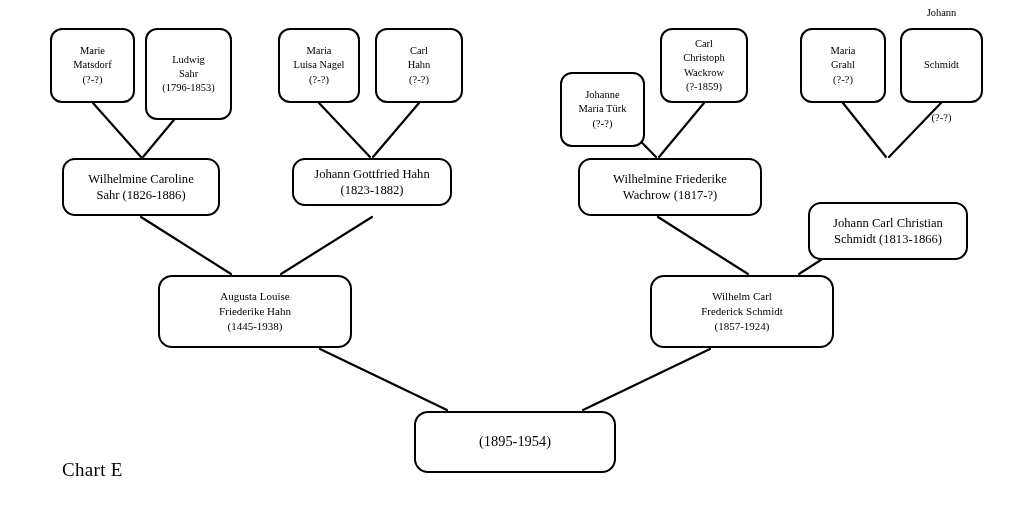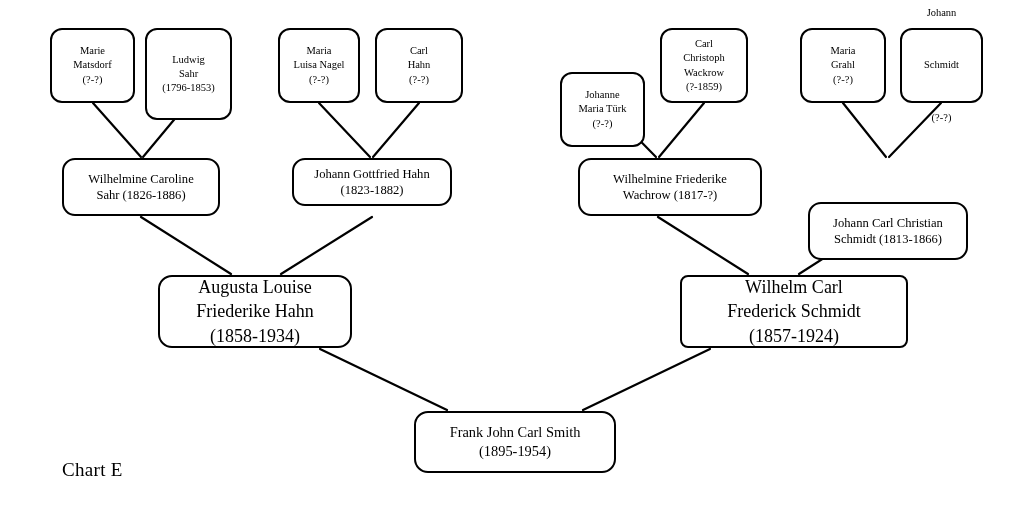--- a/index.html
+++ b/index.html
@@ -37,21 +37,21 @@
     text-align: center;
     line-height: 1.18;
     color: #000000;
     z-index: 2;
   }
   .node .ln { display: block; white-space: nowrap; }
   .gen-top { font-size: 10.5px; border-radius: 12px; }
   .gen-top .ln { line-height: 1.35; }
   .gen-mid { font-size: 12.6px; border-radius: 13px; }
   .gen-mid .ln { line-height: 1.3; }
-  .gen-gp  { font-size: 18px; border-radius: 14px; }
+  .gen-gp  { font-size: 11px; border-radius: 14px; }
   .gen-gp .ln { line-height: 1.34; }
   .gen-root { font-size: 14.4px; border-radius: 14px; }
   .gen-root .ln { line-height: 1.34; }
   #chart-label {
     position: absolute;
     left: 62px;
     top: 435px;
     font-size: 19px;
     letter-spacing: 0.3px;
     white-space: nowrap;
@@ -135,28 +135,27 @@
         <span class="ln">Wilhelmine Friederike</span>
         <span class="ln">Wachrow (1817-?)</span>
       </div>
       <div class="node gen-mid" style="left: 808px; top: 158px; width: 160px; height: 58px; border-color: rgb(0, 0, 0); margin-top: 44px;">
         <span class="ln">Johann Carl Christian</span>
         <span class="ln">Schmidt (1813-1866)</span>
       </div>
       <div class="node gen-gp" style="left: 158px; top: 275px; width: 194px; height: 73px; border-color: rgb(0, 0, 0);">
         <span class="ln">Augusta Louise</span>
         <span class="ln">Friederike Hahn</span>
-        <span class="ln">(1858-1934)</span>
+        <span class="ln">(1445-1938)</span>
       </div>
-      <div class="node gen-gp" style="left: 680px; top: 275px; width: 228px; height: 73px; border-color: rgb(0, 0, 0); border-radius: 8px;">
+      <div class="node gen-gp" style="left: 650px; top: 275px; width: 184px; height: 73px; border-color: rgb(0, 0, 0);">
         <span class="ln">Wilhelm Carl</span>
         <span class="ln">Frederick Schmidt</span>
         <span class="ln">(1857-1924)</span>
       </div>
       <div class="node gen-root" style="left: 414px; top: 411px; width: 202px; height: 62px; border-color: rgb(0, 0, 0);">
-        <span class="ln">Frank John Carl Smith</span>
         <span class="ln">(1895-1954)</span>
       </div>
     </div>
 
   <div id="chart-label">Chart E</div>
 
 </div>
 
 </body></html>

